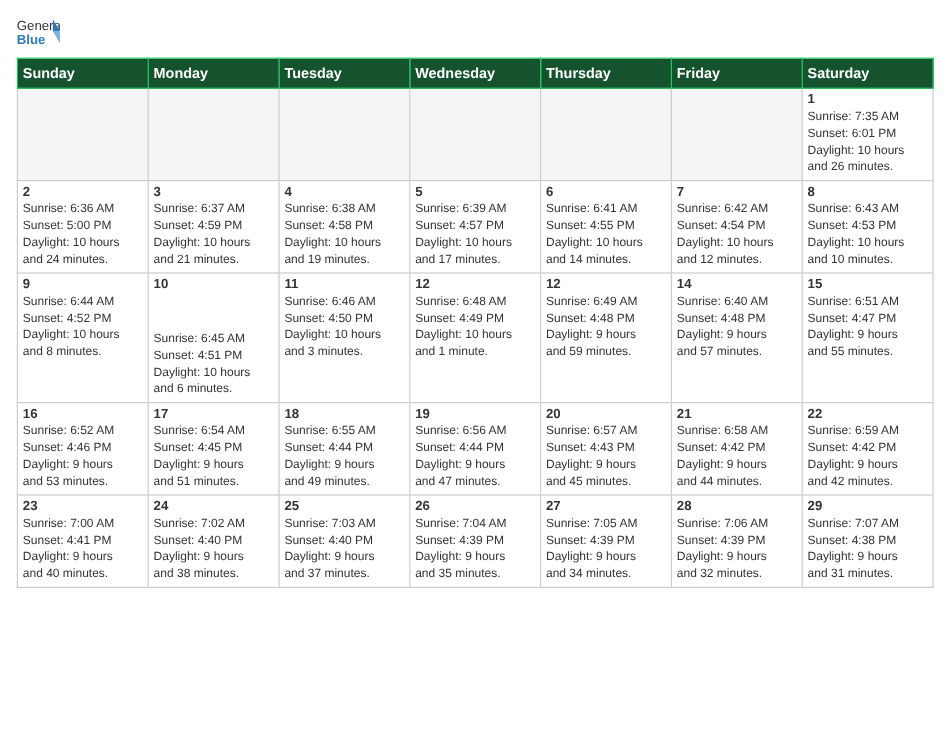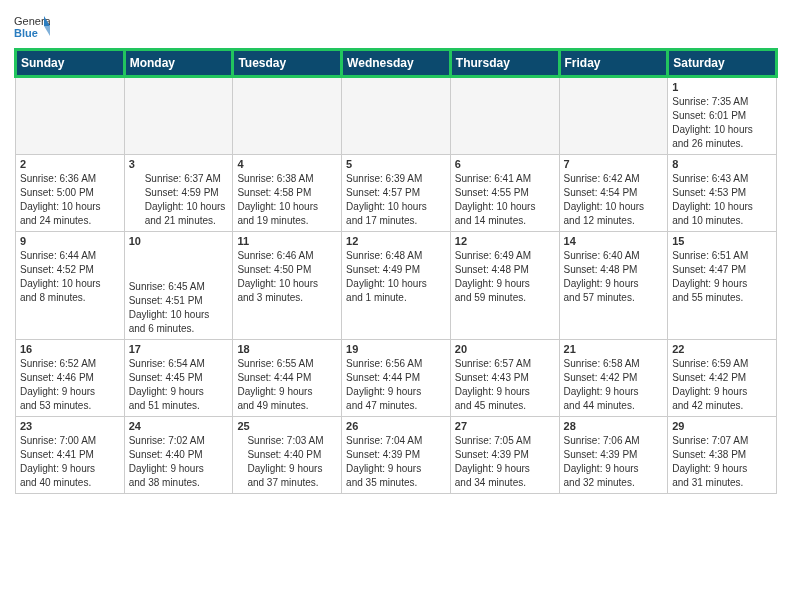--- a/index.html
+++ b/index.html
@@ -43,26 +43,26 @@
     .subtitle {
       font-size: 13px;
       color: #444;
     }
     .calendar {
       width: 100%;
       border-collapse: collapse;
       border: 1px solid #ccc;
     }
     .calendar th {
-      background-color: #0c4a6e;
+      background-color: #14532d;
       color: #fff;
       font-size: 12px;
       font-weight: bold;
       padding: 5px 4px;
-      border: 3px solid #22c55e;
+      border: 1px solid #22c55e;
       text-align: left;
     }
     .calendar td {
       border: 1px solid #ccc;
       vertical-align: top;
       padding: 3px 4px;
       width: calc(100% / 7);
       min-height: 72px;
       font-size: 9.5px;
       color: #333;
@@ -142,21 +142,21 @@
         <tr class="week-row">
           <td>
             <span class="day-num">2</span>
             <div class="day-info" style="white-space: pre-line;">Sunrise: 6:36 AM
 Sunset: 5:00 PM
 Daylight: 10 hours
 and 24 minutes.</div>
           </td>
           <td>
             <span class="day-num">3</span>
-            <div class="day-info" style="white-space: pre-line; margin-left: 16px;">Sunrise: 6:37 AM
+            <div class="day-info" style="white-space: pre-line;">Sunrise: 6:37 AM
 Sunset: 4:59 PM
 Daylight: 10 hours
 and 21 minutes.</div>
           </td>
           <td>
             <span class="day-num">4</span>
             <div class="day-info" style="white-space: pre-line;">Sunrise: 6:38 AM
 Sunset: 4:58 PM
 Daylight: 10 hours
 and 19 minutes.</div>
@@ -302,21 +302,21 @@
           </td>
           <td>
             <span class="day-num">24</span>
             <div class="day-info" style="white-space: pre-line;">Sunrise: 7:02 AM
 Sunset: 4:40 PM
 Daylight: 9 hours
 and 38 minutes.</div>
           </td>
           <td>
             <span class="day-num">25</span>
-            <div class="day-info" style="white-space: pre-line; margin-left: 10px;">Sunrise: 7:03 AM
+            <div class="day-info" style="white-space: pre-line;">Sunrise: 7:03 AM
 Sunset: 4:40 PM
 Daylight: 9 hours
 and 37 minutes.</div>
           </td>
           <td>
             <span class="day-num">26</span>
             <div class="day-info" style="white-space: pre-line;">Sunrise: 7:04 AM
 Sunset: 4:39 PM
 Daylight: 9 hours
 and 35 minutes.</div>

